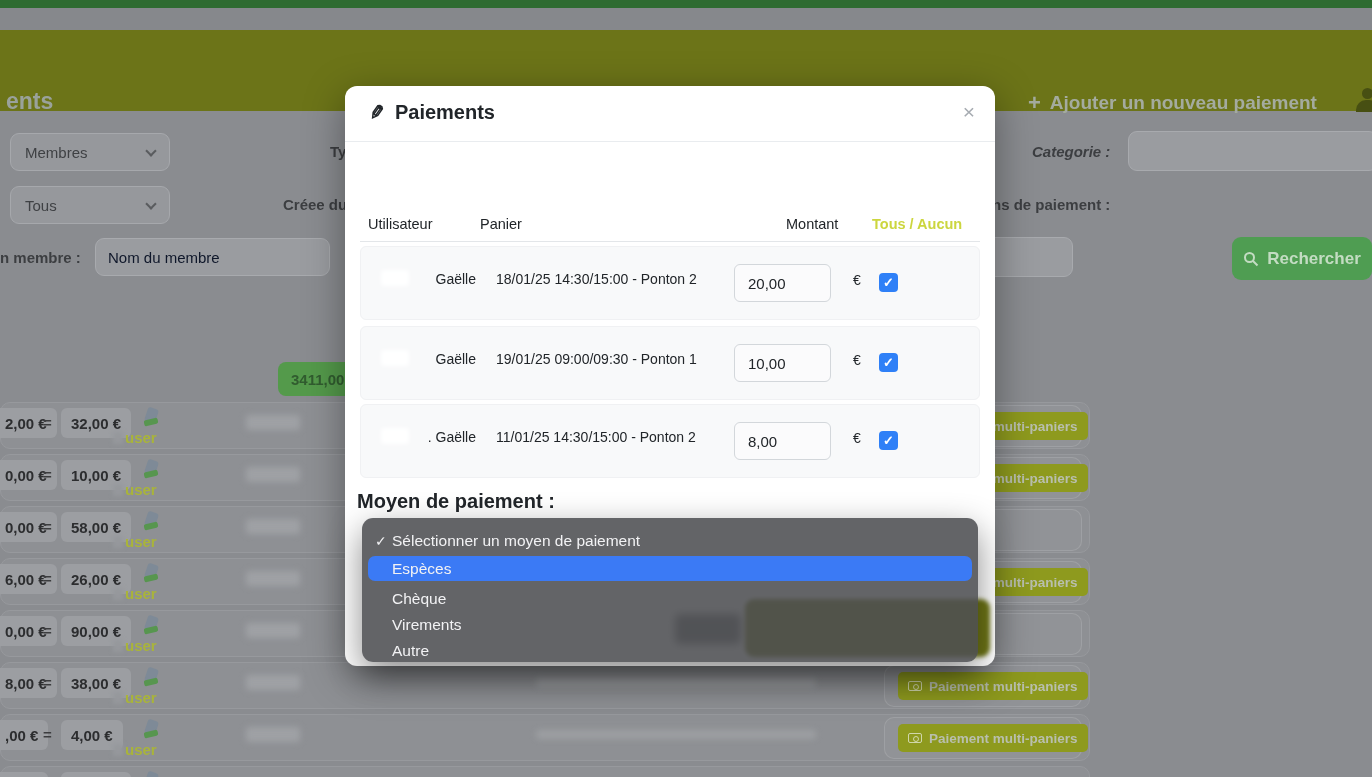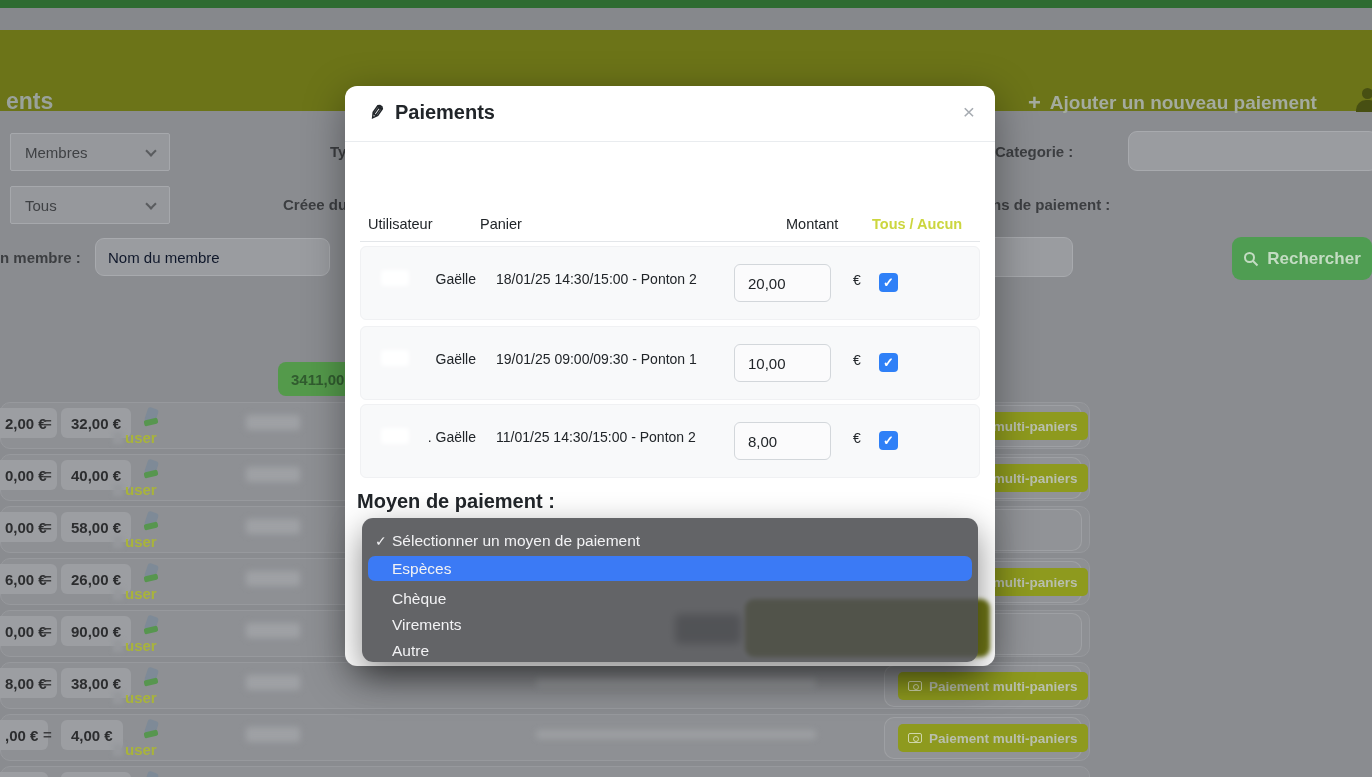--- a/index.html
+++ b/index.html
@@ -12,21 +12,21 @@
   .strip-gray { position:absolute; left:0; top:8px; width:100%; height:22px; background:#86888c; }
   .appbar { position:absolute; left:0; top:30px; width:100%; height:81px; background:#6c7418; }
   .appbar-title { position:absolute; left:6px; top:58px; font-size:23px; font-weight:bold; color:#9aa29b; }
   .appbar-action { position:absolute; top:60px; font-size:19px; font-weight:600; color:#a4ab9f; display:flex; align-items:center; gap:9px; }
   .appbar-action .glyph { font-size:20px; }
   .plus-glyph { font-size:22px; font-weight:bold; }
   .person-icon { position:absolute; left:1356px; top:58px; width:30px; height:26px; }
   .person-icon .head { position:absolute; left:6px; top:0; width:11px; height:11px; border-radius:50%; background:#474f12; }
   .person-icon .body { position:absolute; left:0; top:12px; width:23px; height:12px; border-radius:10px 10px 0 0; background:#474f12; }
 
-  .select-box { position:absolute; width:160px; height:38px; background:#96989c; border:1px solid #a6a8ac; border-radius:2px; color:#3f4144; font-size:15px; font-weight:500; display:flex; align-items:center; padding:0 14px; }
+  .select-box { position:absolute; width:160px; height:38px; background:#96989c; border:1px solid #a6a8ac; border-radius:9px; color:#3f4144; font-size:15px; font-weight:500; display:flex; align-items:center; padding:0 14px; }
   .select-box .chev { position:absolute; right:14px; top:13px; width:8px; height:8px; border-right:2px solid #5a5c5f; border-bottom:2px solid #5a5c5f; transform:rotate(45deg); }
   .flabel { position:absolute; font-size:15px; font-weight:bold; color:#3c3e41; }
   .finput { position:absolute; background:#9a9ca0; border:1px solid #a8aaae; border-radius:9px; font-size:15px; color:#0f172a; display:flex; align-items:center; padding:0 12px; }
   .btn-search { position:absolute; left:1232px; top:237px; width:140px; height:43px; background:#4f9d52; border-radius:9px; color:#c3dcc2; font-size:17px; font-weight:600; display:flex; align-items:center; justify-content:center; gap:8px; }
   .badge-total { position:absolute; left:278px; top:362px; height:34px; background:#549a4b; border-radius:8px; color:#315c2f; font-size:15px; font-weight:bold; display:flex; align-items:center; padding:0 13px; white-space:nowrap; }
 
   
   #bg-rows { position:absolute; left:0; top:402px; width:1090px; }
   .bg-row { position:relative; width:1090px; height:47px; margin-bottom:5px; background:#8e9094; border:1px solid #97999d; border-radius:10px; }
   .chip { position:absolute; top:5px; height:30px; background:#9c9ea2; border-radius:6px; display:flex; align-items:center; padding:0 10px; font-size:15px; font-weight:bold; color:#2c2d2f; white-space:nowrap; }
@@ -98,21 +98,21 @@
         <div class="head"></div>
         <div class="body"></div>
       </div>
   </div>
 
   <div class="select-box" style="left:10px; top:133px;">
     <span>Membres</span>
     <span class="chev"></span>
   </div>
   <div class="flabel" style="left:330px; top:143px;">Typ</div>
-  <div class="flabel" style="left:995px; top:143px;">Categorie :</div>
+  <div class="flabel" style="left:1032px; top:143px;font-style:italic;">Categorie :</div>
   <div class="finput" style="left:1128px; top:131px; width:250px; height:40px;"></div>
 
   <div class="select-box" style="left:10px; top:186px;">
     <span>Tous</span>
     <span class="chev"></span>
   </div>
   <div class="flabel" style="left:283px; top:196px;">Créee du</div>
   <div class="flabel" style="left:992px; top:196px;">ns de paiement :</div>
 
   <div class="flabel" style="left:0px; top:249px;">n membre :</div>
@@ -146,21 +146,21 @@
         <div class="streak"></div>
         <div class="btn-frame"></div>
         <div class="btn-multi">
           <div class="note-icon"></div>
           <span>Paiement multi-paniers</span>
         </div>
       </div>
       <div class="bg-row">
         <div class="chip c1">0,00 €</div>
         <div class="eq">=</div>
-        <div class="chip c2">40,00 €</div>
+        <div class="chip c2">10,00 €</div>
         <div class="rowicon">
           <div class="pb"></div>
           <div class="pt"></div>
         </div>
         <div class="user-blot"></div>
         <div class="user-label">user</div>
         <div class="censor"></div>
         <div class="streak"></div>
         <div class="btn-frame"></div>
         <div class="btn-multi">

